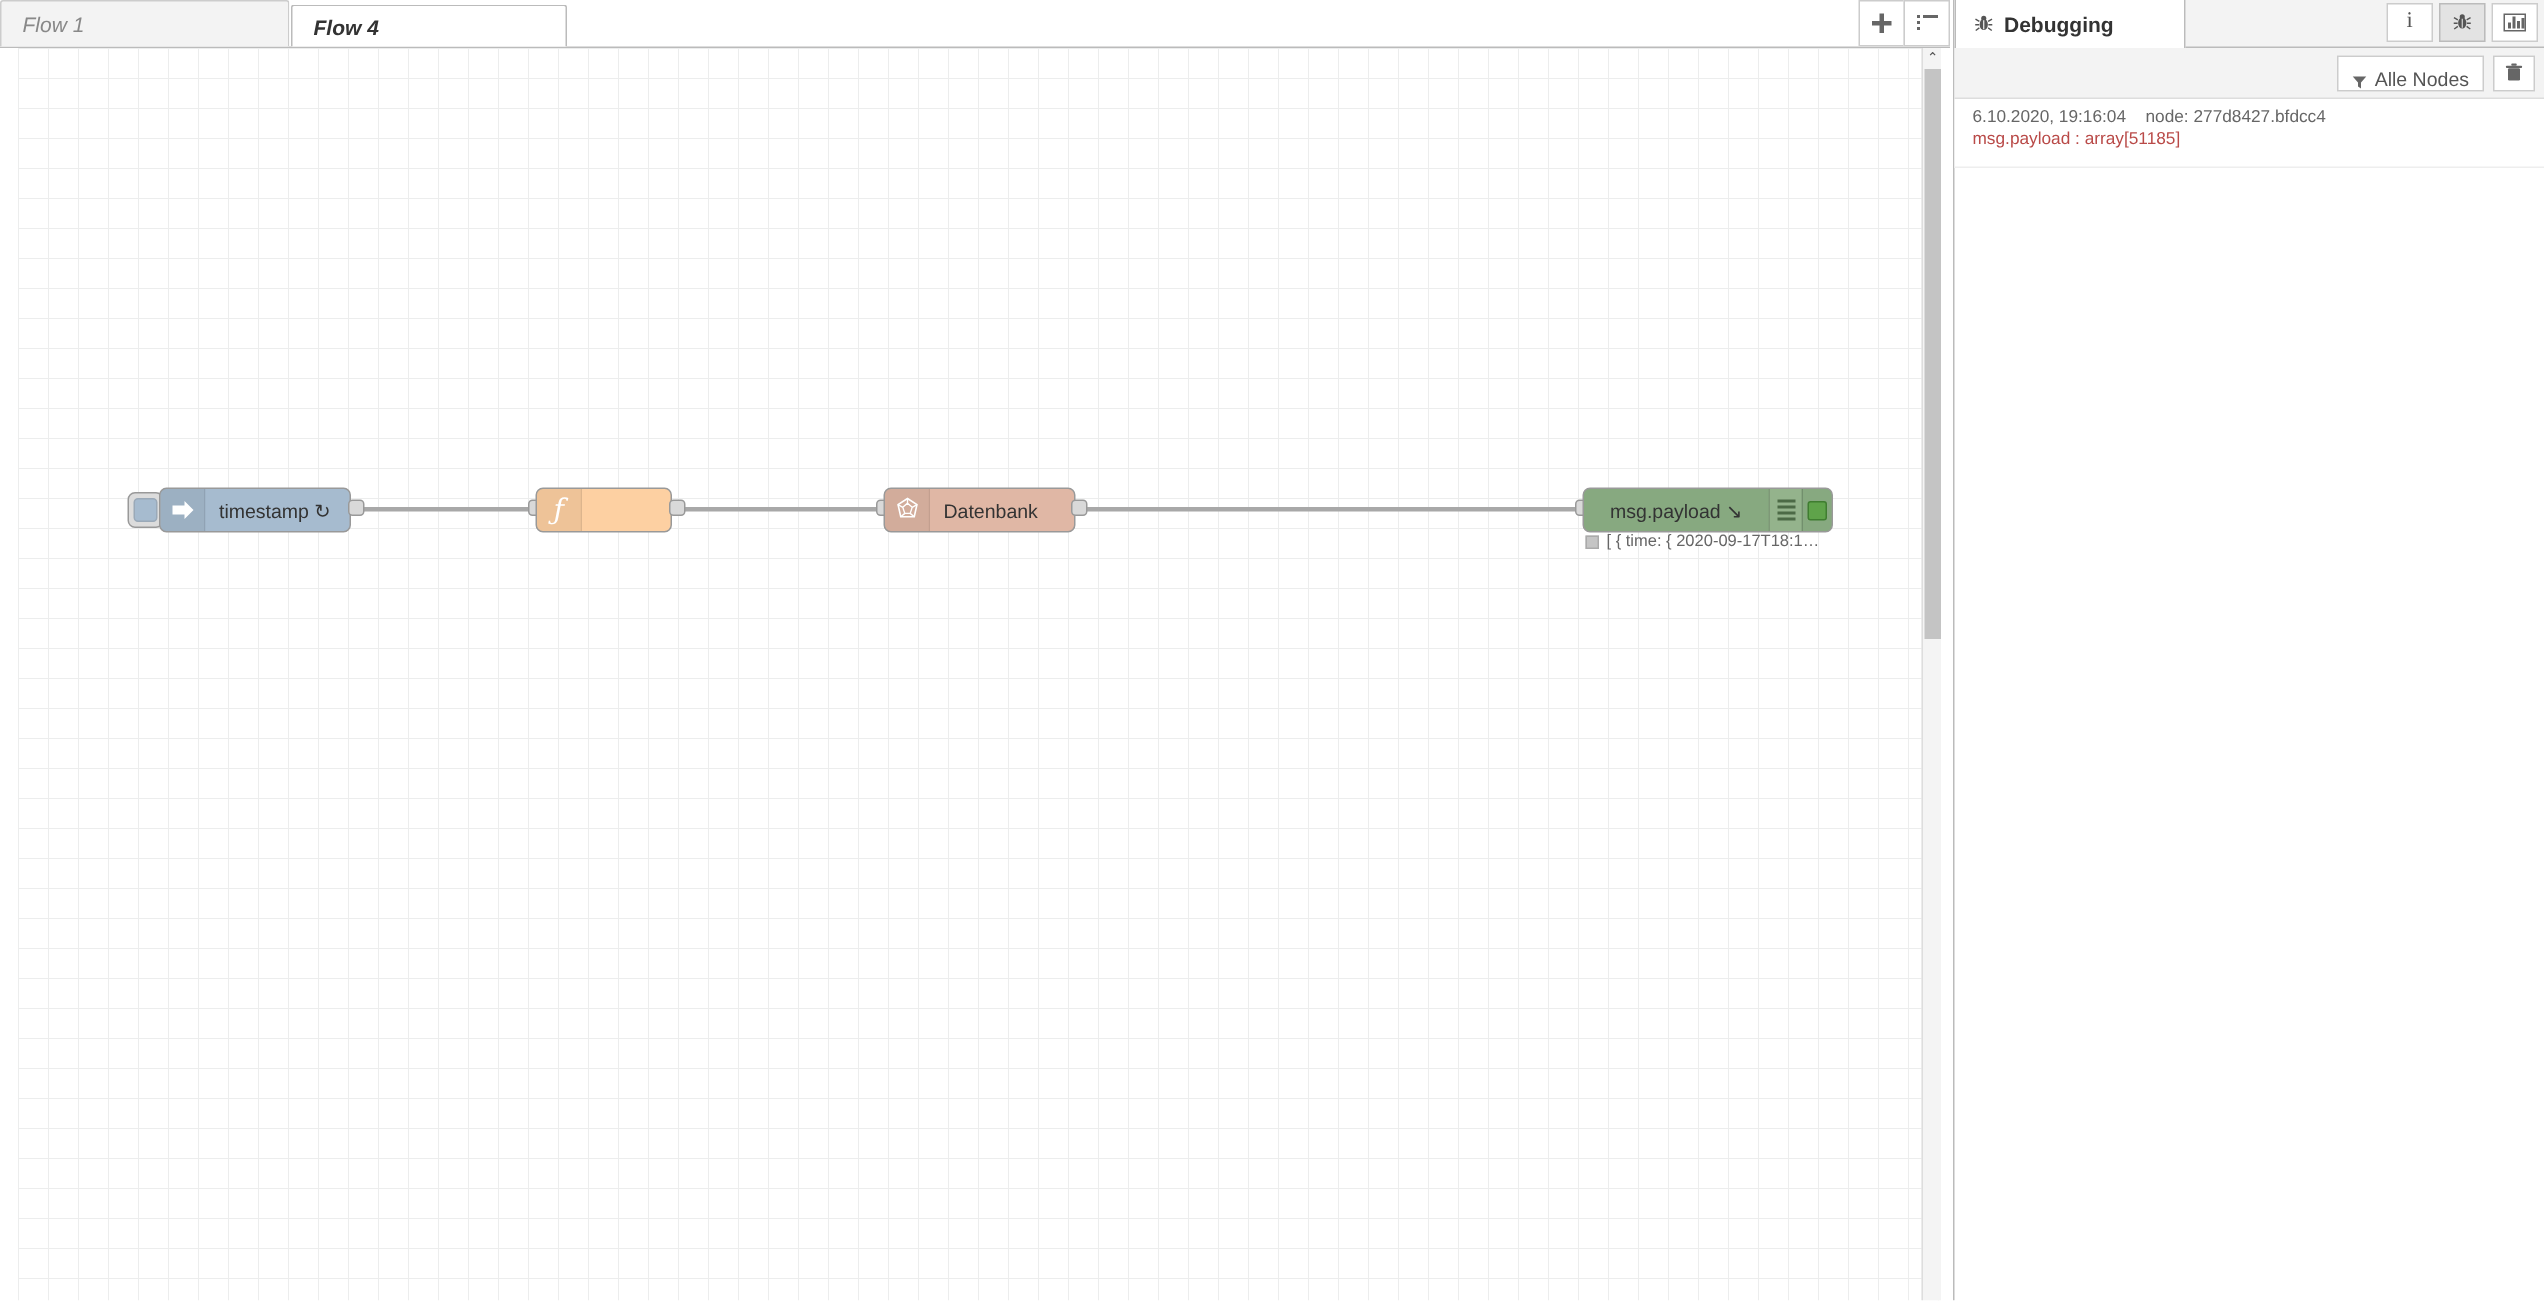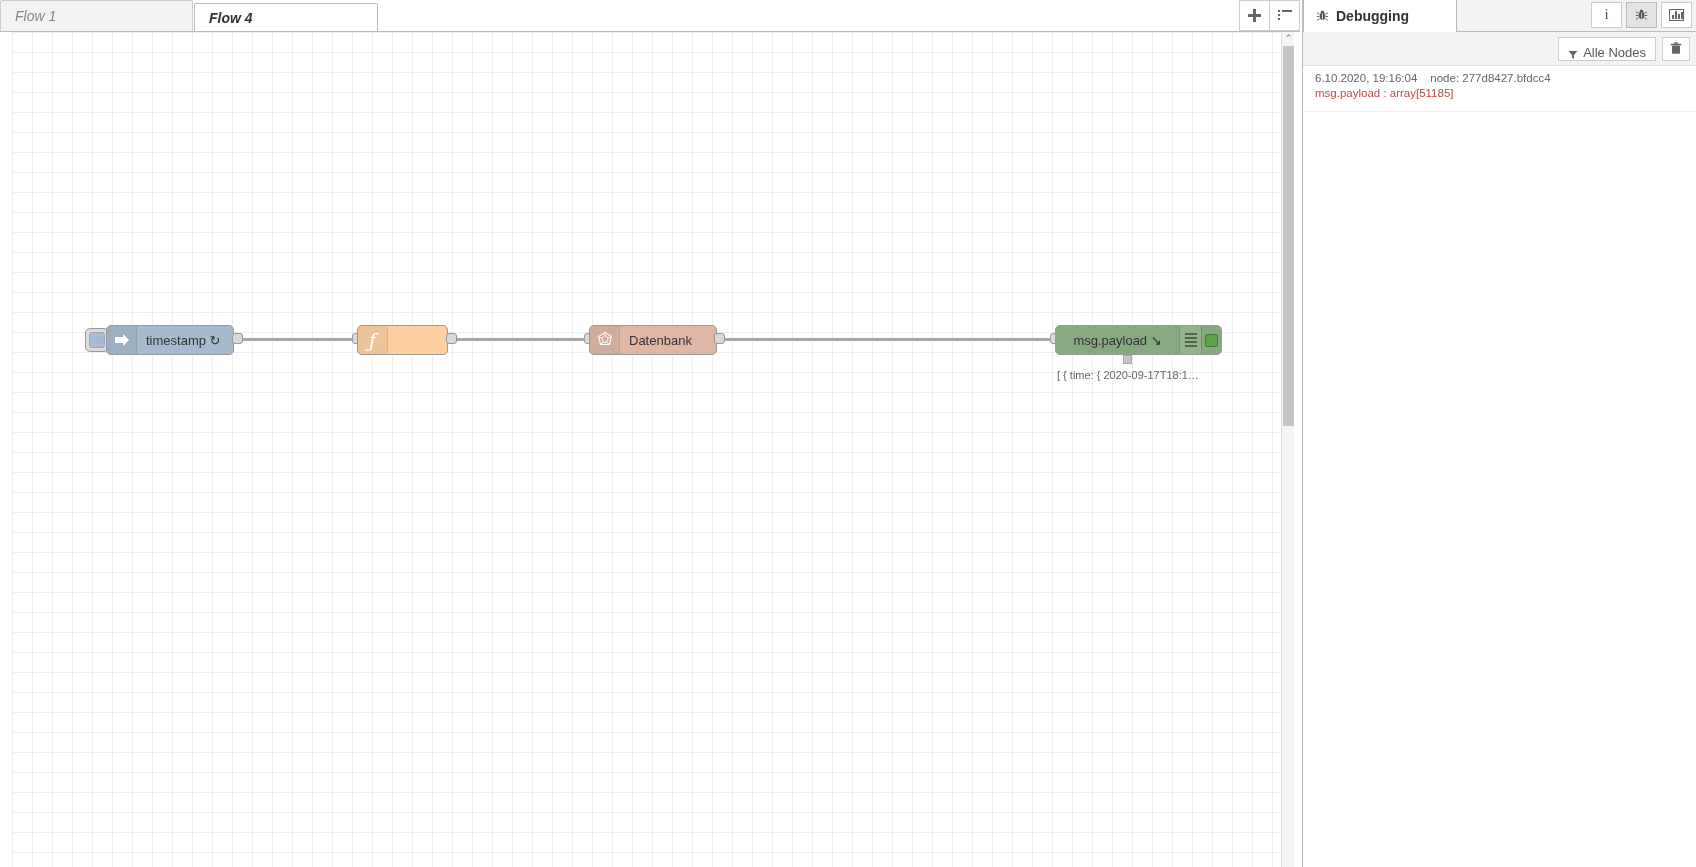--- a/index.html
+++ b/index.html
@@ -161,21 +161,21 @@
   }
   #node-debug .dbg-toggle .sq {
     width: 13px; height: 13px; border-radius: 2px;
     background: #5fa34a; border: 1px solid #3f7d30;
   }
 
   
   #debug-status {
     position: absolute; left: 1045px; top: 323px;
     display: flex; align-items: center; gap: 5px;
-    font-size: 11px; color: #666; white-space: nowrap; flex-direction: column;
+    font-size: 11px; color: #666; white-space: nowrap;
   }
   #debug-status .dot {
     width: 9px; height: 9px; background: #c5c5c5; border: 1px solid #aaa;
     display: inline-block;
   }
 
   
   #sidebar {
     position: absolute; left: 1302px; top: 0;
     width: 394px; height: 867px; background: #fff;

